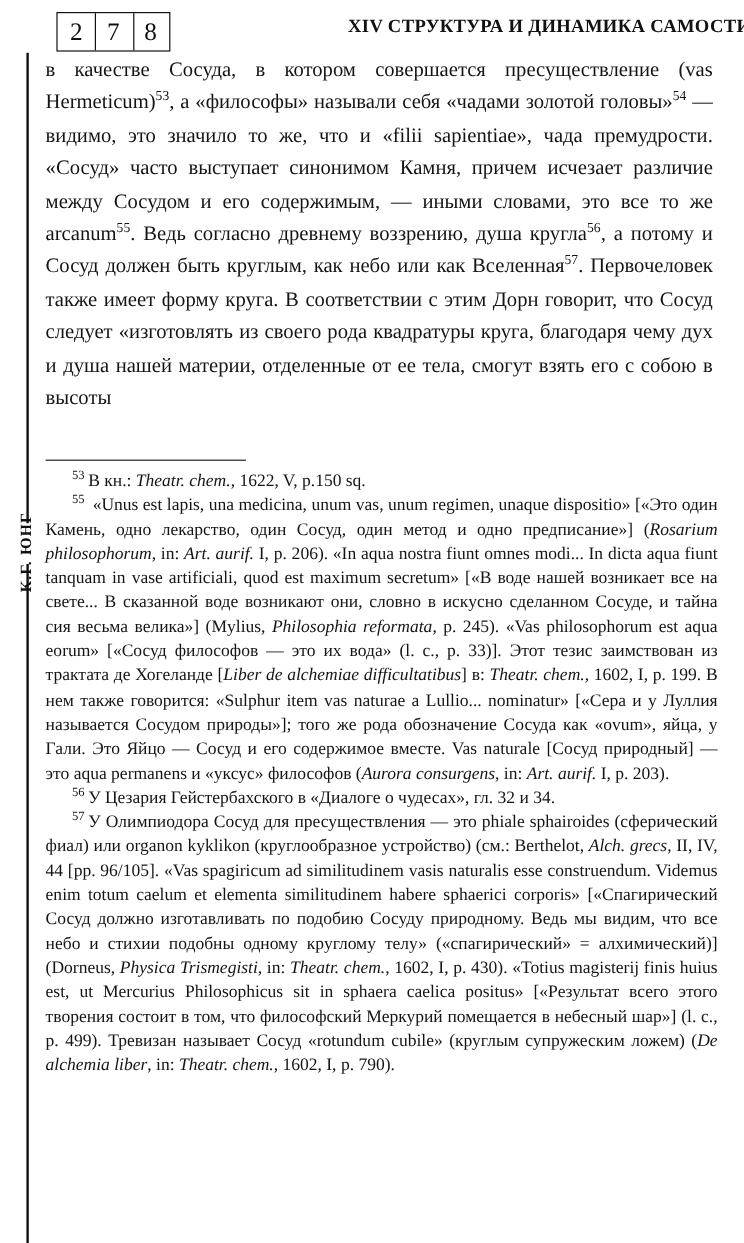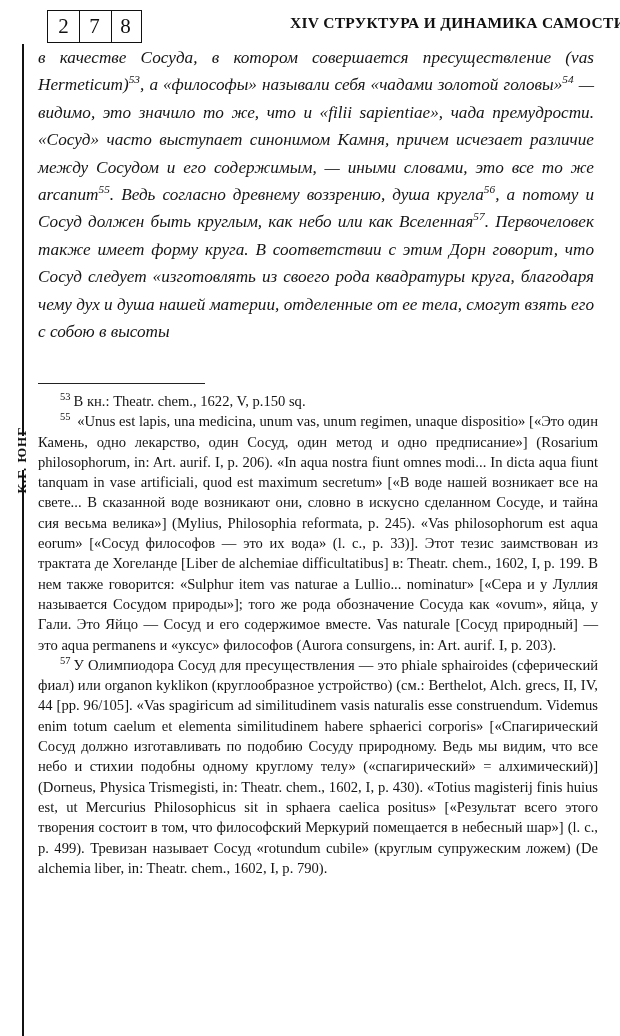--- a/index.html
+++ b/index.html
@@ -114,28 +114,28 @@
     position: absolute;
     left: 38px;
     top: 44px;
     width: 556px;
     font-size: 17.2px;
     line-height: 27.4px;
     text-align: justify;
     text-justify: inter-word;
     color: #141414;
   }
-  .body-text p { margin: 0; font-style: italic; }
+  .body-text p { margin: 0; }
 
   sup {
     font-size: 0.66em;
     vertical-align: super;
     line-height: 0;
   }
-  .it { }
+  .it { font-style: italic; }
 
   
   .fn-rule {
     position: absolute;
     left: 38px;
     top: 383px;
     width: 167px;
     height: 1.4px;
     background: #222;
   }
@@ -186,16 +186,17 @@
 
   <div class="body-text">
     <p>в качестве Сосуда, в котором совершается пресуществление (vas Hermeticum)<sup>53</sup>, а «философы» называли себя «чадами золотой головы»<sup>54</sup> — видимо, это значило то же, что и «filii sapientiae», чада премудрости. «Сосуд» часто выступает синонимом Камня, причем исчезает различие между Сосудом и его содержимым, — иными словами, это все то же arcanum<sup>55</sup>. Ведь согласно древнему воззрению, душа кругла<sup>56</sup>, а потому и Сосуд должен быть круглым, как небо или как Вселенная<sup>57</sup>. Первочеловек также имеет форму круга. В соответствии с этим Дорн говорит, что Сосуд следует «изготовлять из своего рода квадратуры круга, благодаря чему дух и душа нашей материи, отделенные от ее тела, смогут взять его с собою в высоты</p>
   </div>
 
   <div class="fn-rule"></div>
 
   <div class="footnotes">
     <p><span class="fn-marker">53</span>В кн.: <span class="it">Theatr. chem.</span>, 1622, V, p.150 sq.</p>
     <p><span class="fn-marker">55</span>&nbsp;«Unus est lapis, una medicina, unum vas, unum regimen, unaque dispositio» [«Это один Камень, одно лекарство, один Сосуд, один метод и одно предписание»] (<span class="it">Rosarium philosophorum</span>, in: <span class="it">Art. aurif.</span> I, p. 206). «In aqua nostra fiunt omnes modi... In dicta aqua fiunt tanquam in vase artificiali, quod est maximum secretum» [«В воде нашей возникает все на свете... В сказанной воде возникают они, словно в искусно сделанном Сосуде, и тайна сия весьма велика»] (Mylius, <span class="it">Philosophia reformata</span>, p. 245). «Vas philosophorum est aqua eorum» [«Сосуд философов — это их вода» (l. c., p. 33)]. Этот тезис заимствован из трактата де Хогеланде [<span class="it">Liber de alchemiae difficultatibus</span>] в: <span class="it">Theatr. chem.</span>, 1602, I, p. 199. В нем также говорится: «Sulphur item vas naturae a Lullio... nominatur» [«Сера и у Луллия называется Сосудом природы»]; того же рода обозначение Сосуда как «ovum», яйца, у Гали. Это Яйцо — Сосуд и его содержимое вместе. Vas naturale [Сосуд природный] — это aqua permanens и «уксус» философов (<span class="it">Aurora consurgens</span>, in: <span class="it">Art. aurif.</span> I, p. 203).</p>
+    <p><span class="fn-marker">56</span>У Цезария Гейстербахского в «Диалоге о чудесах», гл. 32 и 34.</p>
     <p><span class="fn-marker">57</span>У Олимпиодора Сосуд для пресуществления — это phiale sphairoides (сферический фиал) или organon kyklikon (круглообразное устройство) (см.: Berthelot, <span class="it">Alch. grecs</span>, II, IV, 44 [pp. 96/105]. «Vas spagiricum ad similitudinem vasis naturalis esse construendum. Videmus enim totum caelum et elementa similitudinem habere sphaerici corporis» [«Спагирический Сосуд должно изготавливать по подобию Сосуду природному. Ведь мы видим, что все небо и стихии подобны одному круглому телу» («спагирический» = алхимический)] (Dorneus, <span class="it">Physica Trismegisti</span>, in: <span class="it">Theatr. chem.</span>, 1602, I, p. 430). «Totius magisterij finis huius est, ut Mercurius Philosophicus sit in sphaera caelica positus» [«Результат всего этого творения состоит в том, что философский Меркурий помещается в небесный шар»] (l. c., p. 499). Тревизан называет Сосуд «rotundum cubile» (круглым супружеским ложем) (<span class="it">De alchemia liber</span>, in: <span class="it">Theatr. chem.</span>, 1602, I, p. 790).</p>
   </div>
 
 </div>
 
 </body></html>

